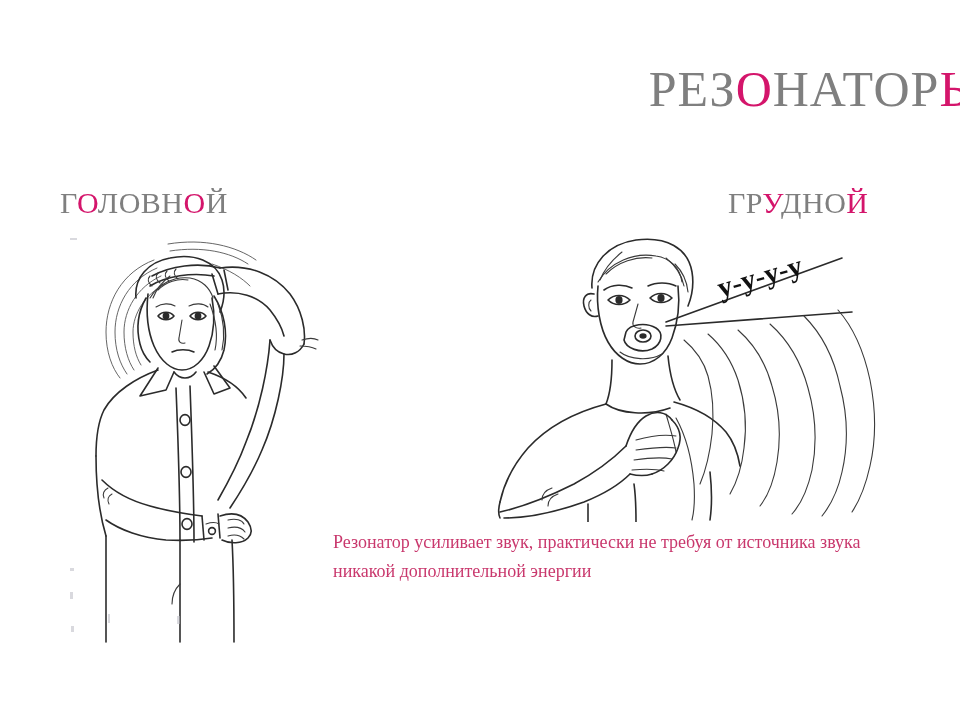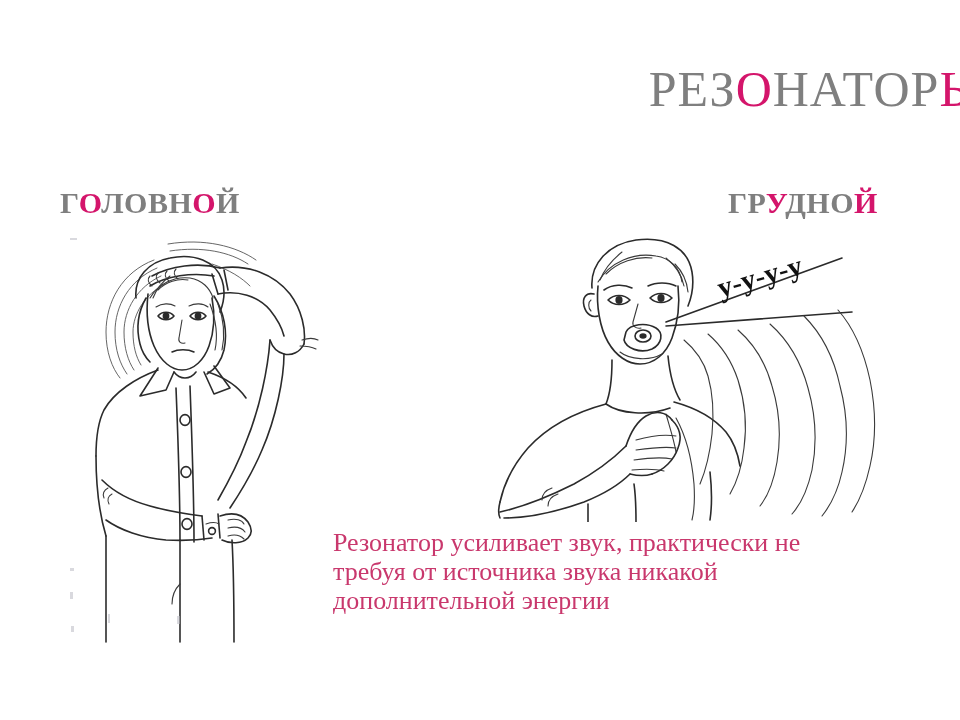--- a/index.html
+++ b/index.html
@@ -38,40 +38,40 @@
     font-weight: 400;
     white-space: nowrap;
     margin-left: 24px;
   }
   .title .accent { color: #d4156b; }
 
   
   .subhead {
     position: absolute;
     font-family: "Liberation Serif", serif;
-    font-weight: bold;
+    font-weight: normal;
     font-size: 30px;
     line-height: 34px;
     letter-spacing: 0.5px;
     color: #7f7f7f;
     white-space: nowrap;
   }
   .subhead .accent { color: #d4156b; }
 
   #subhead-left  { left: 60px;  top: 186px; }
   #subhead-right { left: 728px; top: 186px; }
 
   
   .body-text {
     position: absolute;
     left: 333px;
     top: 528px;
     width: 545px;
     font-family: "Liberation Serif", serif;
-    font-size: 26px;
+    font-size: 18px;
     line-height: 29px;
     color: #c9386d;
   }
 
   
   .illus {
     position: absolute;
     overflow: visible;
   }
   #illus-head  { left: 62px;  top: 228px;  width: 280px; height: 420px; }

